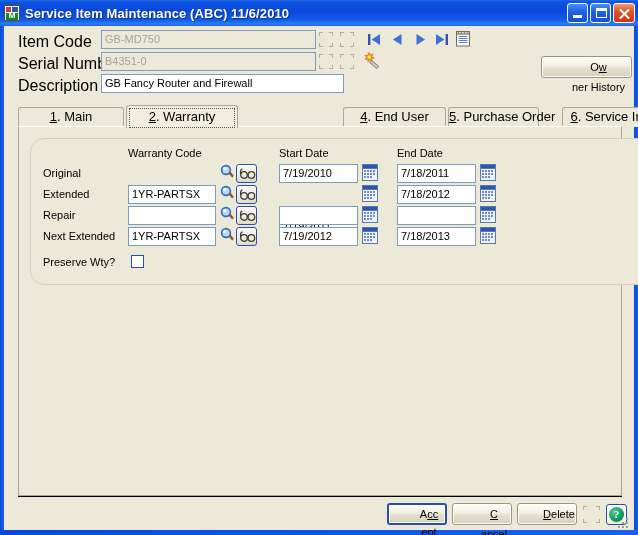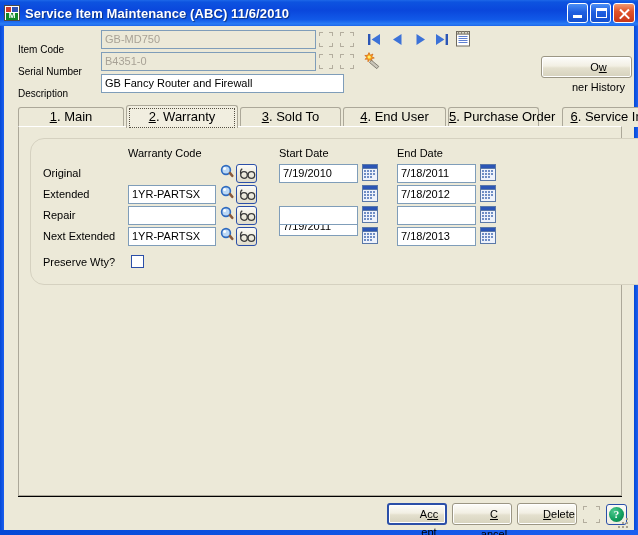--- a/index.html
+++ b/index.html
@@ -114,24 +114,23 @@
     box-sizing: border-box;
   }
 
   
   .hdr {
     position: absolute; left: 0; top: 0;
     width: 630px; height: 77px;
   }
   .fld-label {
     position: absolute;
-    font-size: 10px;
+    font-size: 16px;
     color: #000000;
     white-space: nowrap;
-    margin-top: 11px;
   }
   .txtbox {
     position: absolute;
     box-sizing: border-box;
     background: #ffffff;
     border: 1px solid #7f9db9;
     font-family: "Liberation Sans", sans-serif;
     font-size: 11px;
     color: #000000;
     padding: 0 3px;
@@ -463,23 +462,20 @@
       </div>
     </div>
 
     <div class="tabstrip">
       <div class="tab" style="left:0px;   width:106px;">
         <span class="acc">1</span><span>. Main</span>
       </div>
       <div class="tab selected" style="left:108px; width:112px;">
         <span class="acc">2</span><span>. Warranty</span>
         <span class="dotted"></span>
-      </div>
-      <div class="tab" style="left:222px; width:101px;">
-        <span class="acc">3</span><span>. Sold To</span>
       </div>
       <div class="tab" style="left:325px; width:103px;">
         <span class="acc">4</span><span>. End User</span>
       </div>
       <div class="tab" style="left:430px; width:91px;">
         <span class="acc">5</span><span>. Purchase Order</span>
       </div>
       <div class="tab" style="left:544px; width:100px;">
         <span class="acc">6</span><span>. Service Info</span>
       </div>
@@ -676,20 +672,21 @@
           </svg>
         </div>
         <div class="glassbtn" style="left:205px; top:88px;">
           <svg width="17" height="12" viewBox="0 0 17 12">
             <circle cx="5" cy="7" r="3.3" fill="none" stroke="#3b3b3b" stroke-width="1.3"></circle>
             <circle cx="12.4" cy="7" r="3.3" fill="none" stroke="#3b3b3b" stroke-width="1.3"></circle>
             <path d="M8.3 6.6 Q8.7 5.6 9.1 6.6" fill="none" stroke="#3b3b3b" stroke-width="1.2"></path>
             <path d="M1.7 6.2 Q0.9 2 3.3 0.9" fill="none" stroke="#3b3b3b" stroke-width="1.2"></path>
           </svg>
         </div>
+        <div class="txtbox" style="left:248px; top:88px; width:79px;">7/19/2012</div>
         <div class="calbtn" style="left:331px; top:88px;">
           <svg width="16" height="17" viewBox="0 0 16 17">
             <rect x="0.5" y="0.5" width="15" height="16" fill="#eef2fb" stroke="#5a78a8"></rect>
             <rect x="0.5" y="0.5" width="15" height="4" fill="#2b55b5" stroke="#5a78a8"></rect>
             <g fill="#6f8dc4">
               <rect x="2" y="6" width="2" height="2"></rect>
                 <rect x="5" y="6" width="2" height="2"></rect>
               <rect x="8" y="6" width="2" height="2"></rect>
                 <rect x="11" y="6" width="2" height="2"></rect>
               <rect x="2" y="9" width="2" height="2"></rect>

